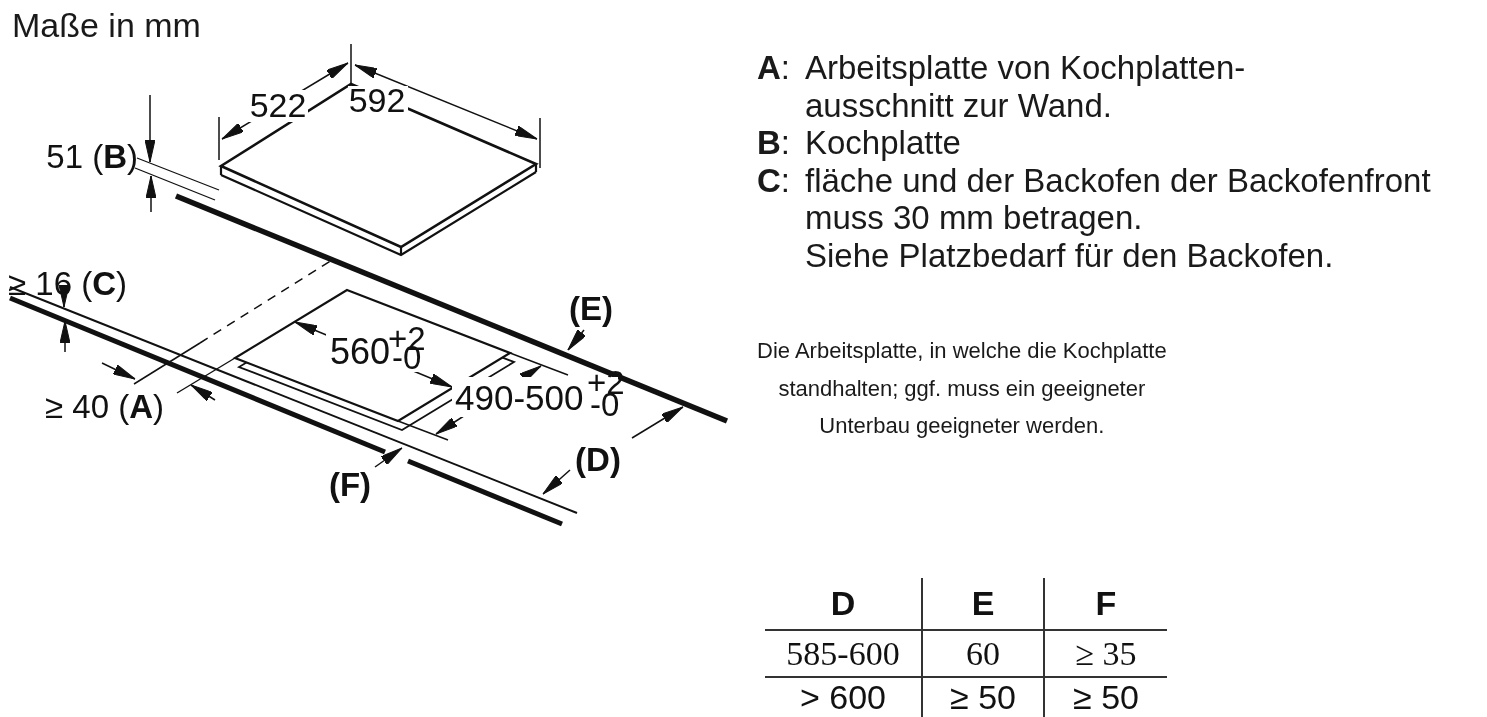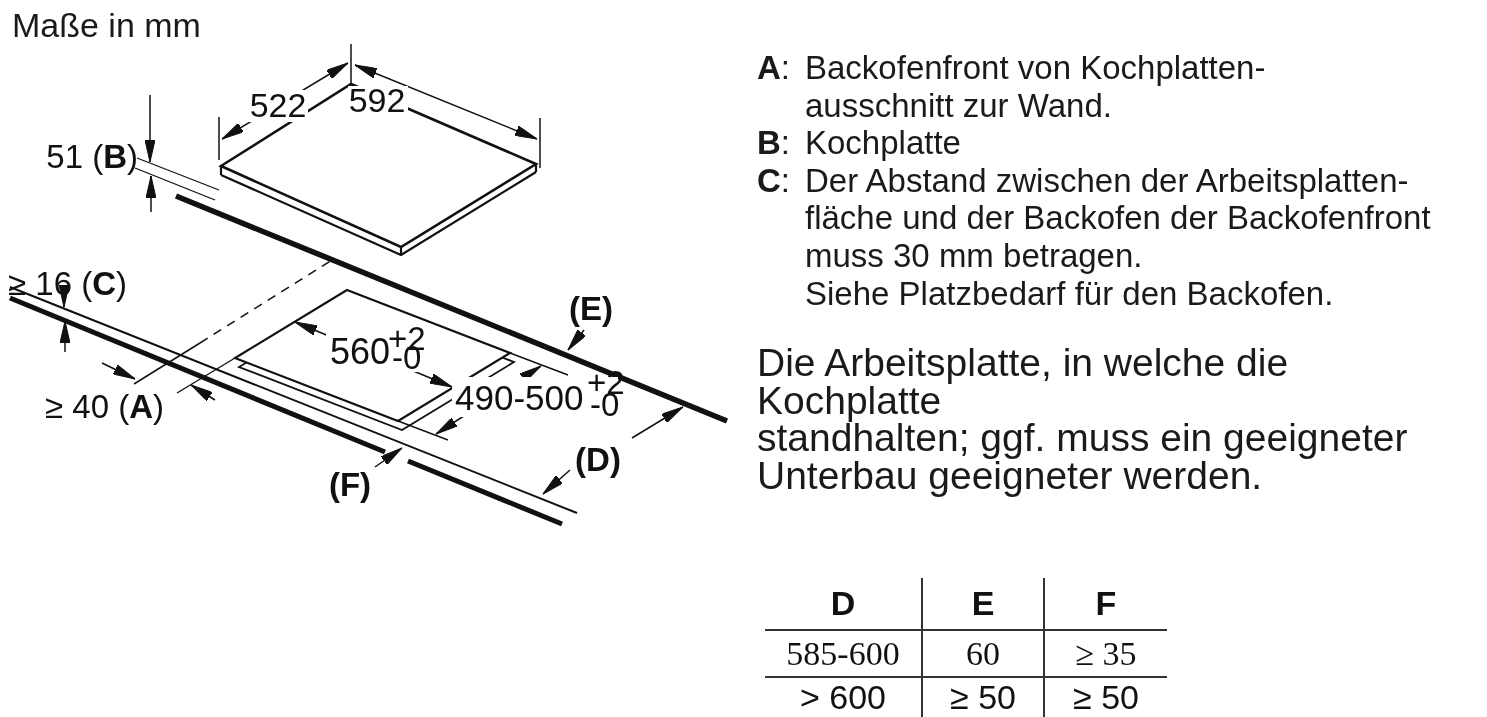--- a/index.html
+++ b/index.html
@@ -29,22 +29,22 @@
   .legend {
     position: absolute; left: 757px; top: 49px;
     font-size: 33px; line-height: 37.6px;
   }
   .lg-item { display: flex; }
   .lg-key { width: 48px; flex: 0 0 48px; }
   .lg-key b { font-weight: bold; }
   .lg-lines { flex: 1; }
 
   .note {
-    position: absolute; left: 757px; top: 344px;
-    font-size: 39px; line-height: 37.6px;
+    position: absolute; left: 757px; top: 332px;
+    font-size: 22px; line-height: 37.6px; text-align: center;
   }
 
   .dim-table {
     position: absolute; left: 765px; top: 578px;
     border-collapse: collapse;
     font-size: 34px;
     color: #111;
   }
   .dim-table td {
     text-align: center; vertical-align: middle;
@@ -166,34 +166,33 @@
     <g>
       <line x1="375" y1="467" x2="402" y2="448" stroke-width="1.5" marker-end="url(#aE)"></line>
       <text class="reflabel" x="350" y="496" text-anchor="middle">(F)</text>
     </g>
   </svg>
 
   <div class="legend">
     <div class="lg-item">
       <div class="lg-key"><b>A</b><span>:</span></div>
       <div class="lg-lines">
-        <div>Backofenfront von Kochplatten-</div>
+        <div>Arbeitsplatte von Kochplatten-</div>
         <div>ausschnitt zur Wand.</div>
       </div>
     </div>
     <div class="lg-item">
       <div class="lg-key"><b>B</b><span>:</span></div>
       <div class="lg-lines">
         <div>Kochplatte</div>
       </div>
     </div>
     <div class="lg-item">
       <div class="lg-key"><b>C</b><span>:</span></div>
       <div class="lg-lines">
-        <div>Der Abstand zwischen der Arbeitsplatten-</div>
         <div>fläche und der Backofen der Backofenfront</div>
         <div>muss 30 mm betragen.</div>
         <div>Siehe Platzbedarf für den Backofen.</div>
       </div>
     </div>
   </div>
 
   <div class="note">
     <div>Die Arbeitsplatte, in welche die Kochplatte</div>
     <div>standhalten; ggf. muss ein geeigneter</div>

